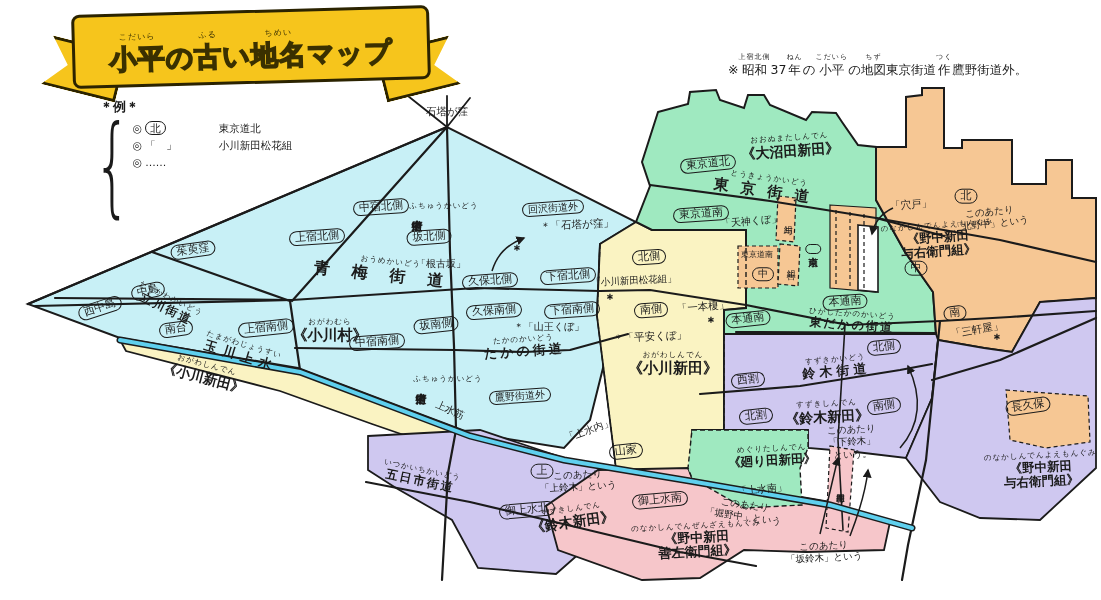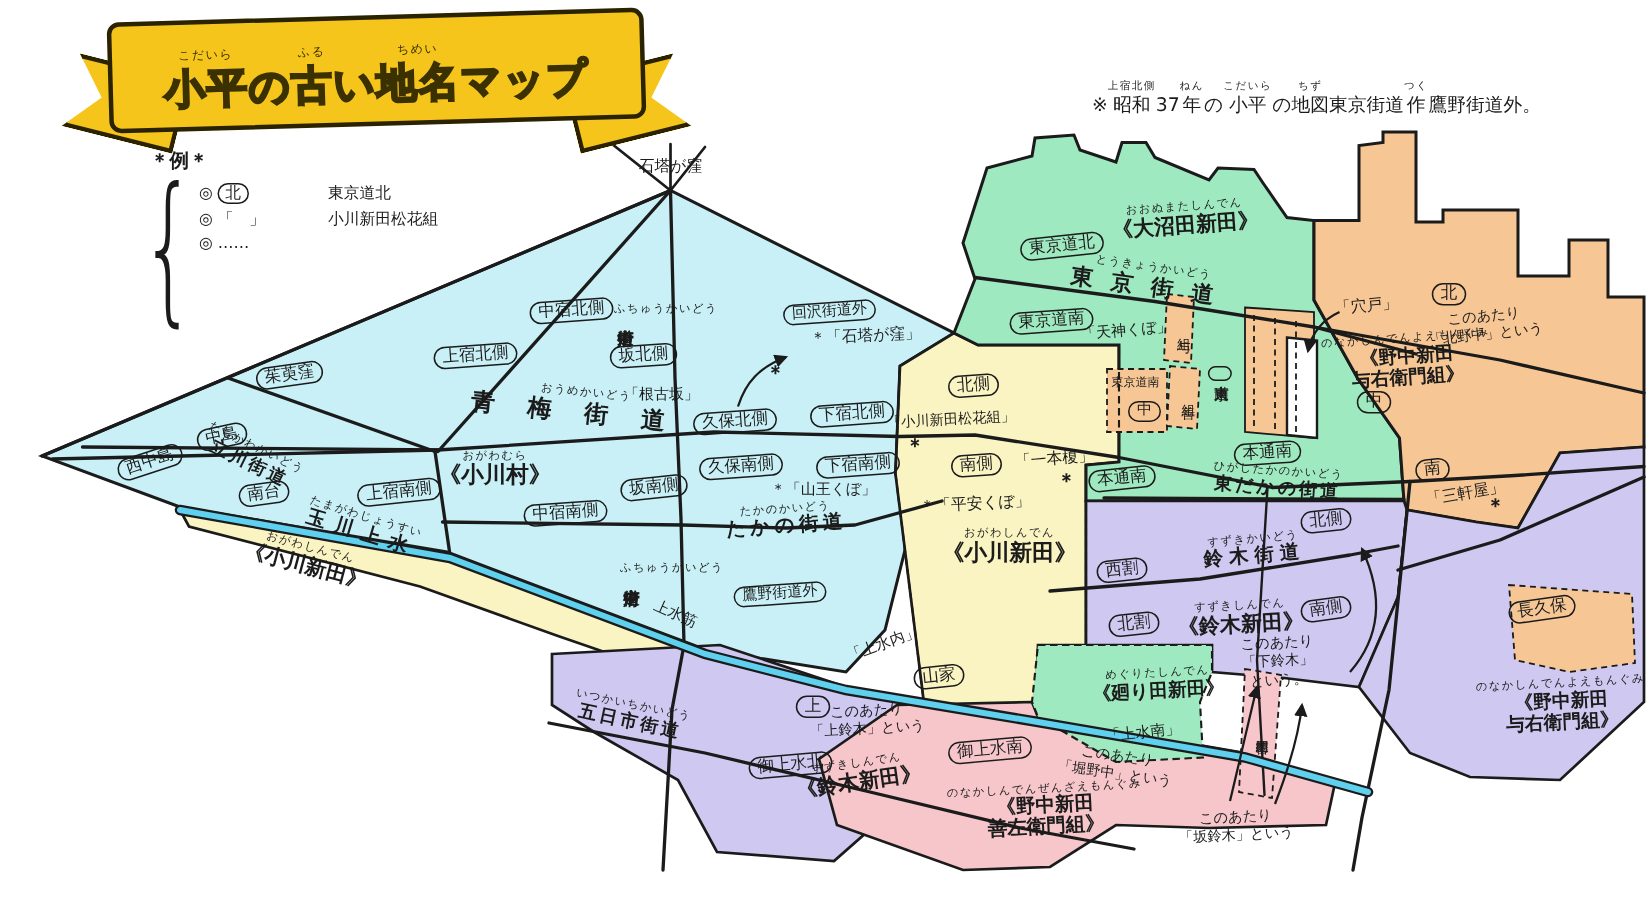--- a/index.html
+++ b/index.html
@@ -153,21 +153,21 @@
       <div class="lbl oval" style="left: 429px; top: 237px; transform: translate(-50%, -50%) rotate(-4deg);">
         <span class="txt">坂北側</span>
       </div>
       <div class="lbl quote" style="left: 441px; top: 264px; transform: translate(-50%, -50%) rotate(0deg); font-size: 10px;">
         <span class="txt">「根古坂」</span>
       </div>
       <div class="lbl road" style="left: 390px; top: 271px; transform: translate(-50%, -50%) rotate(6deg); font-size: 16px; letter-spacing: 22px;">
         <span class="reading">おうめかいどう</span>
         <span class="txt">青梅街道</span>
       </div>
-      <div class="lbl big" style="left: 330px; top: 313px; transform: translate(-50%, -50%) rotate(0deg); font-size: 15px; font-family: Liberation Serif, serif;">
+      <div class="lbl big" style="left: 330px; top: 331px; transform: translate(-50%, -50%) rotate(0deg); font-size: 15px;">
         <span class="reading">おがわむら</span>
         <span class="txt">《小川村》</span>
       </div>
       <div class="lbl oval" style="left: 377px; top: 342px; transform: translate(-50%, -50%) rotate(-4deg);">
         <span class="txt">中宿南側</span>
       </div>
       <div class="lbl oval" style="left: 436px; top: 325px; transform: translate(-50%, -50%) rotate(-6deg);">
         <span class="txt">坂南側</span>
       </div>
       <div class="lbl road-v" style="left: 444px; top: 206px; transform: translate(-50%, -50%) rotate(0deg); font-size: 11px;">

